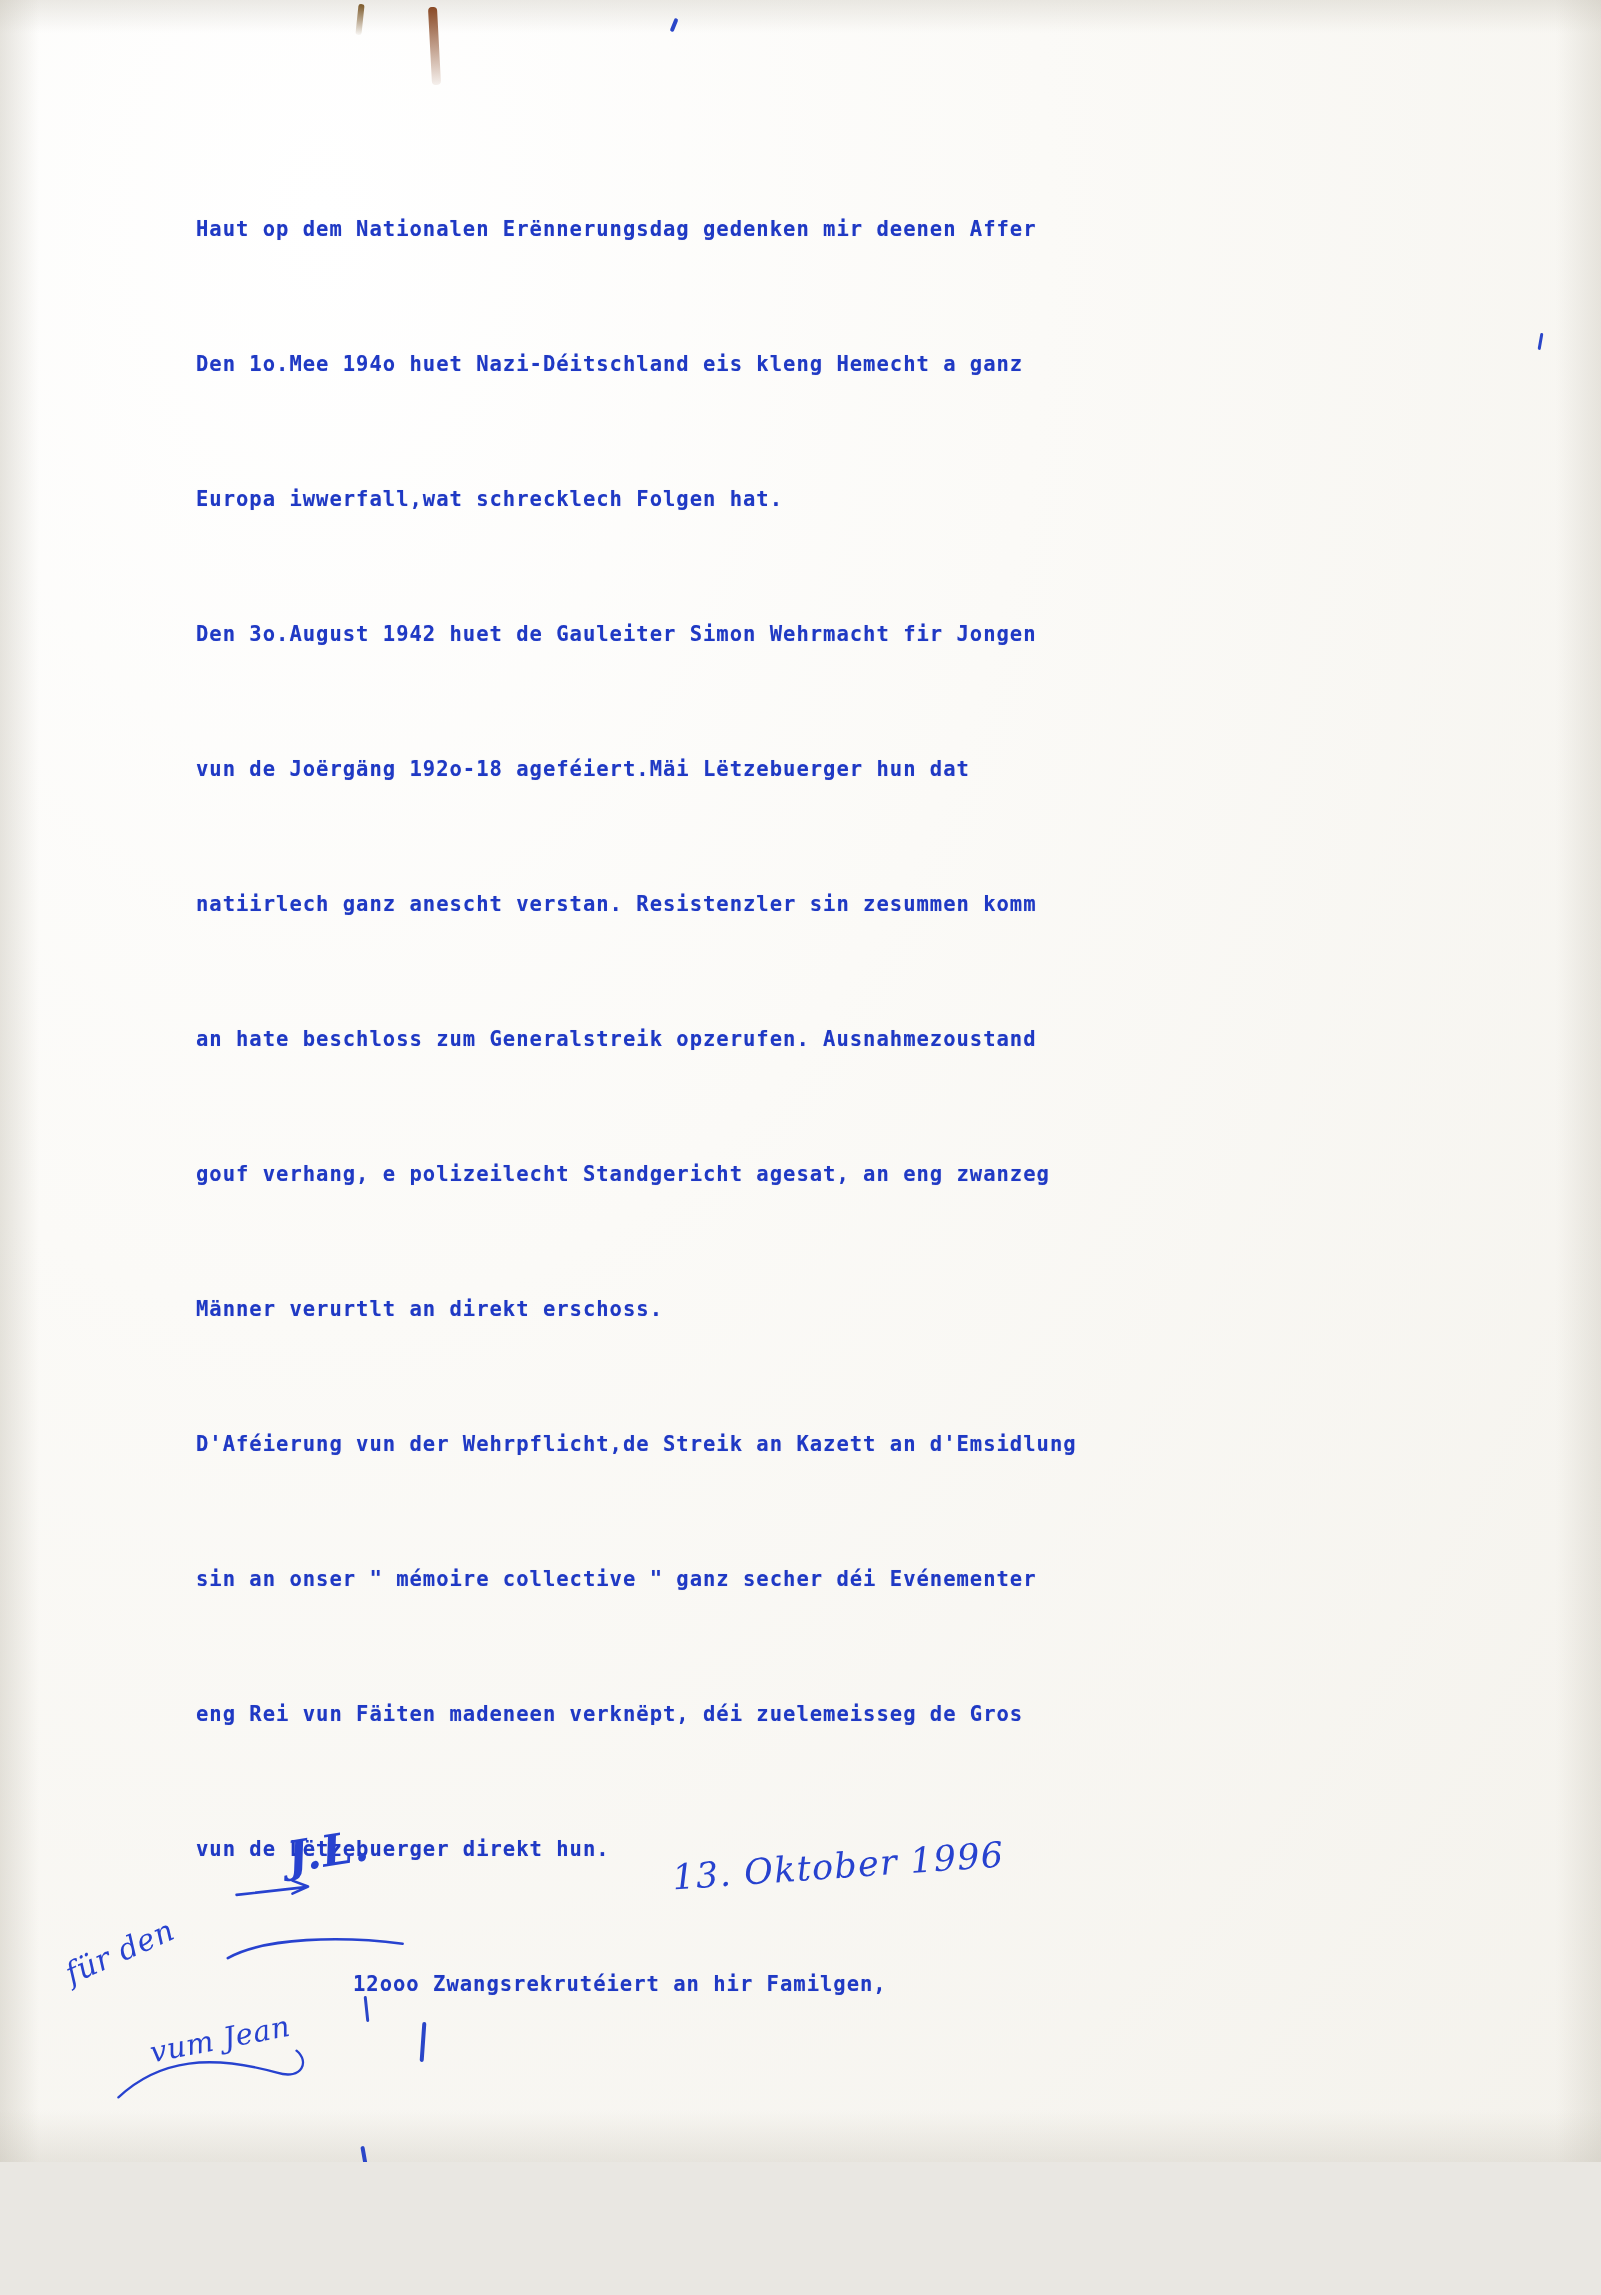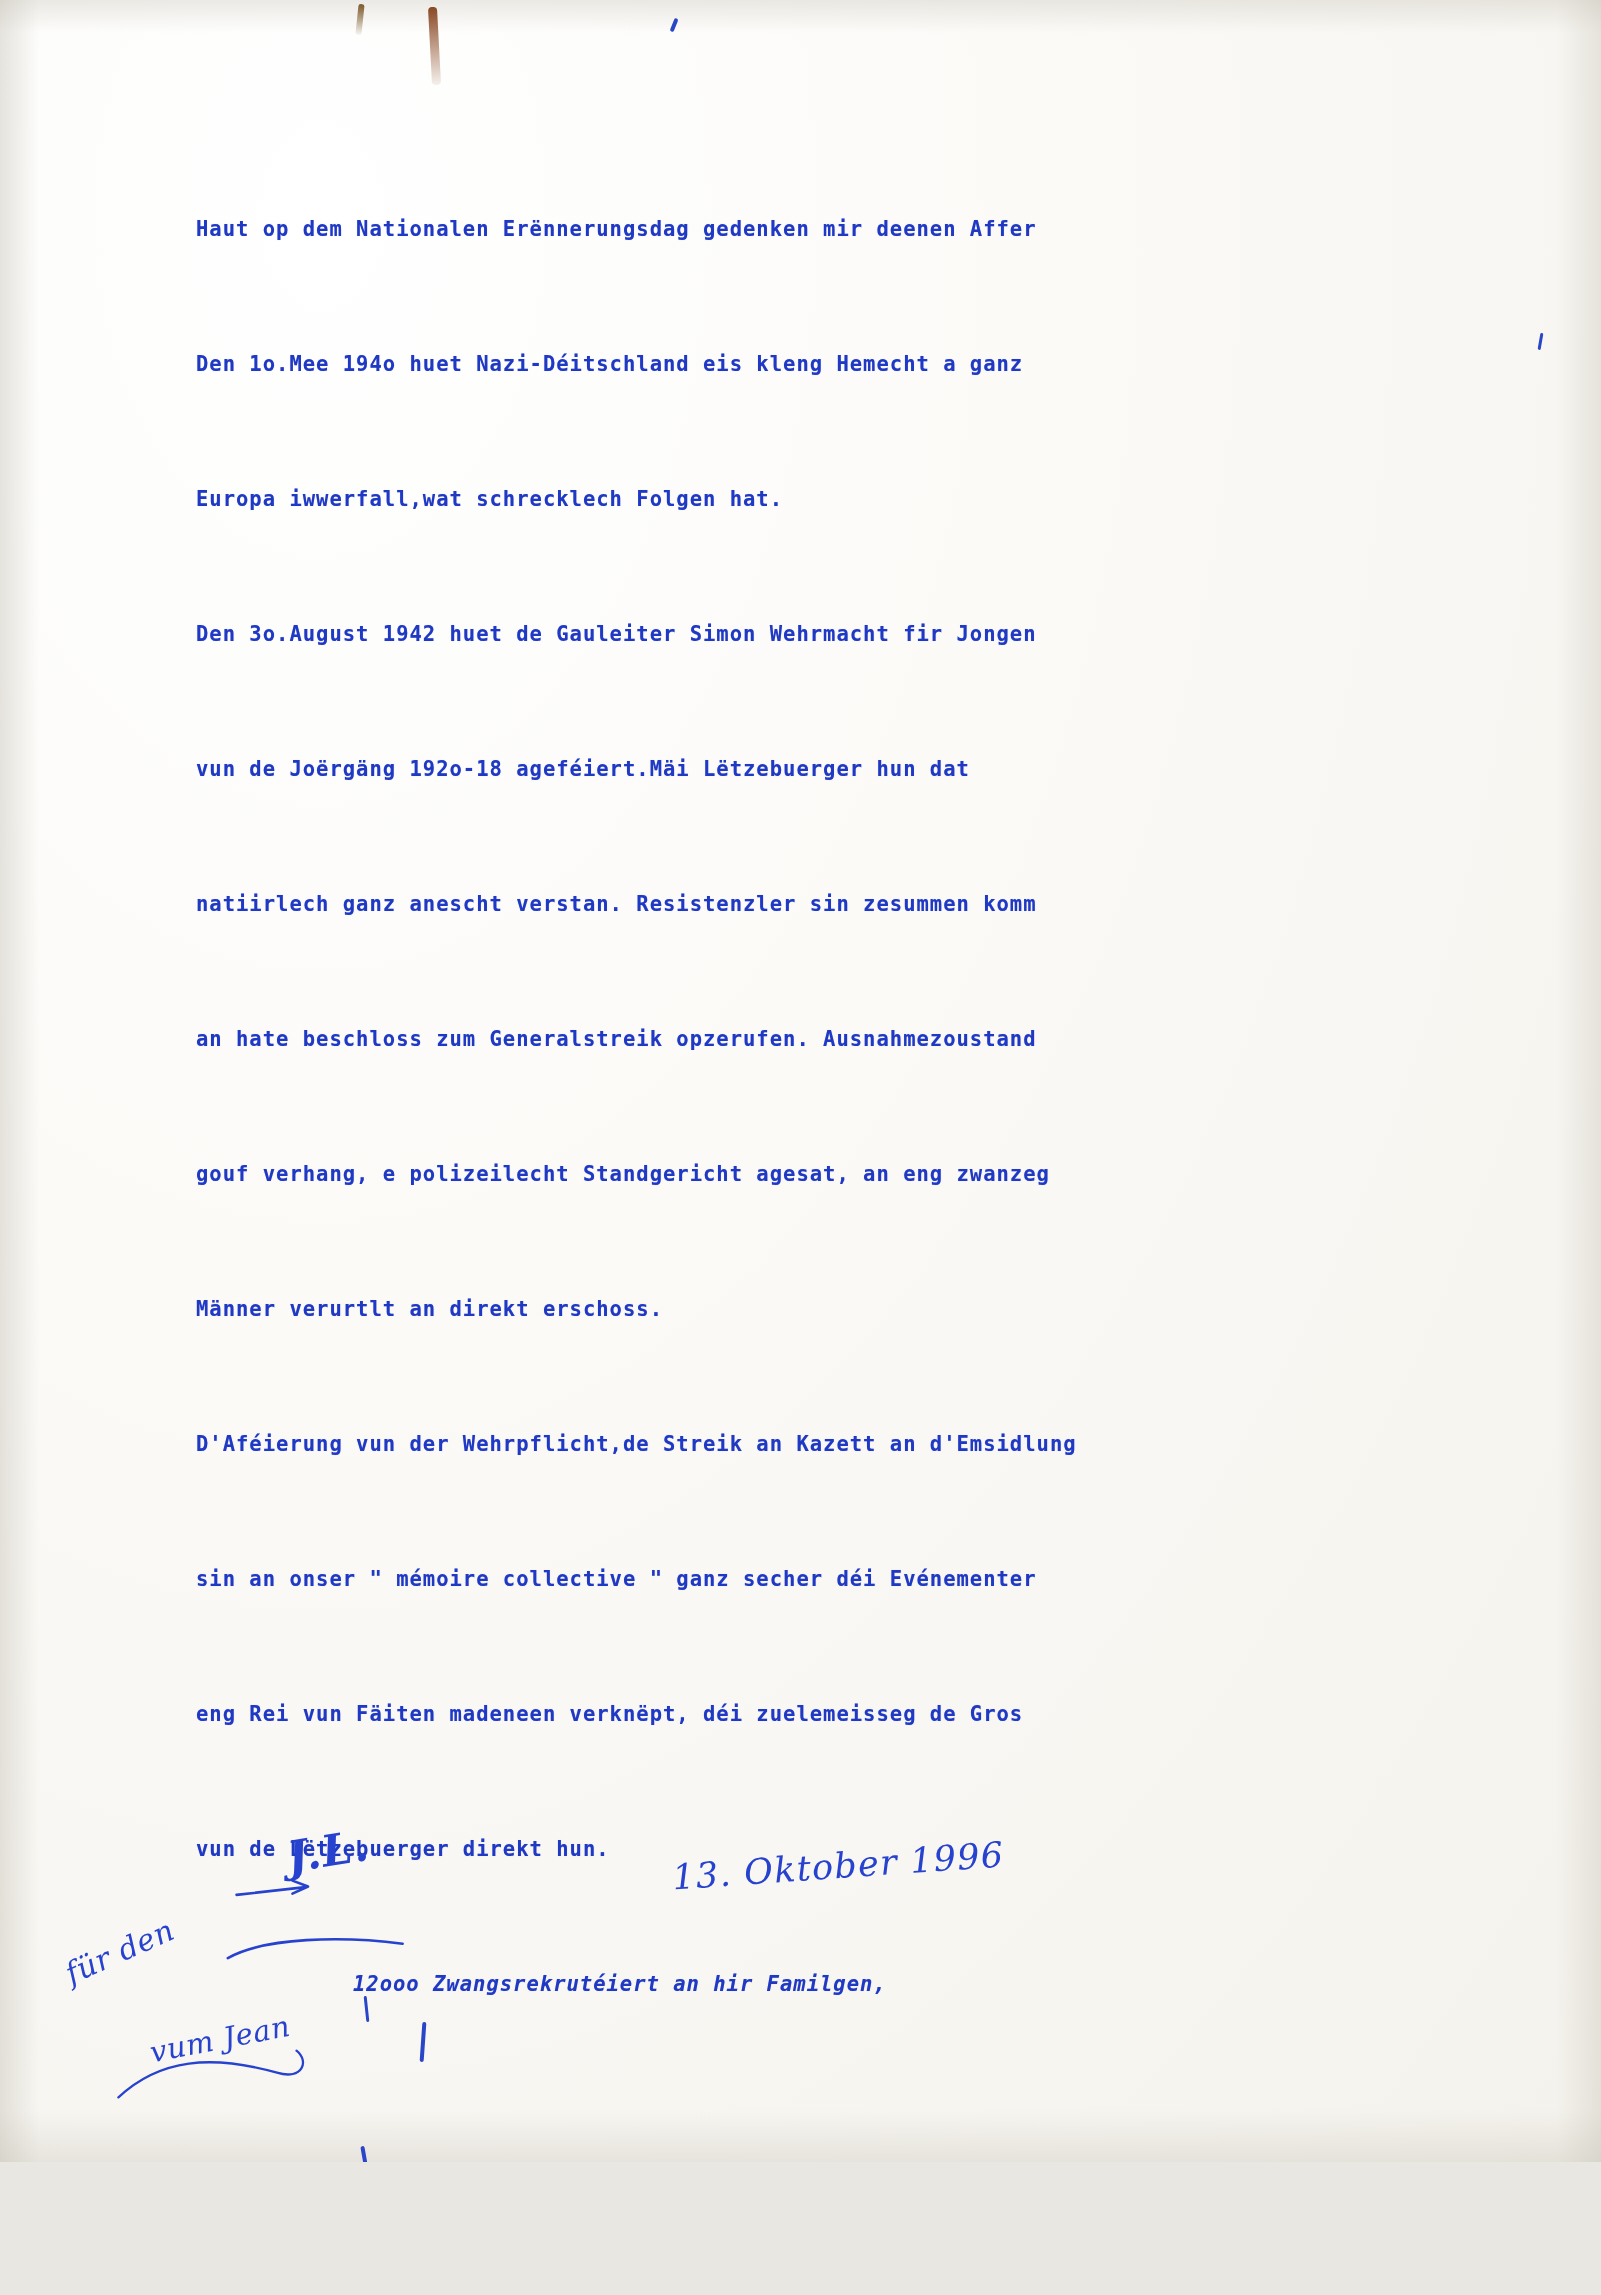--- a/index.html
+++ b/index.html
@@ -58,21 +58,21 @@
     line-height: 45px;
     letter-spacing: 1px;
     font-weight: 600;
     white-space: pre-wrap;
   }
   .typed-line {
     display: block;
     white-space: pre;
     text-shadow: 0 0 0.7px rgba(31,57,196,0.35);
   }
-  .indent-1 { padding-left: 157px; font-style: italic; }
+  .indent-1 { padding-left: 157px; }
 
   
   .ink-mark {
     position: absolute;
     pointer-events: none;
   }
   .ink-mark-1 {
     left: 357px; top: 3.9px;
     width: 5.9px; height: 31px;
     background: linear-gradient(to bottom, #7d5a2b, rgba(125,90,43,0.05));

